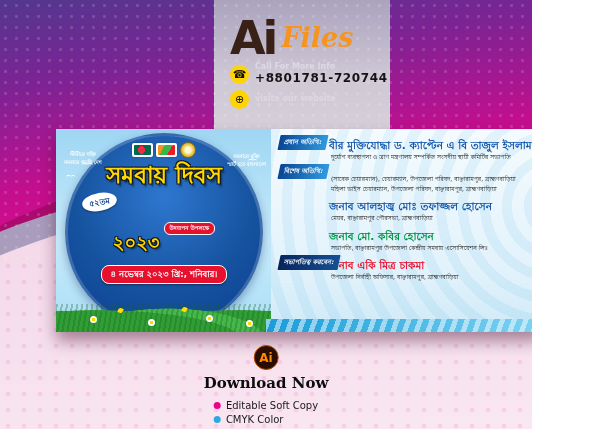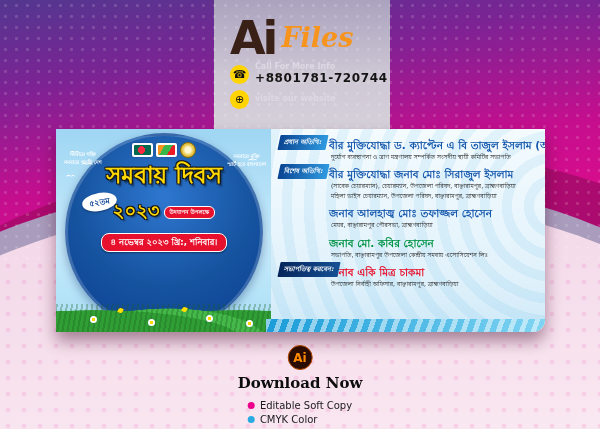--- a/index.html
+++ b/index.html
@@ -1,16 +1,16 @@
 <!DOCTYPE html>
 <html><head>
 <meta charset="utf-8">
 <style>
   html,body{margin:0;padding:0;}
-  .stage{position:relative;width:600px;height:429px;overflow:hidden;
+  .stage{position:relative;width:532px;height:429px;overflow:hidden;
     background:#f9e7f1;font-family:"DejaVu Sans",sans-serif;}
 
   
   .bg-top{position:absolute;top:0;left:0;right:0;height:262px;
     background:linear-gradient(172deg,#53378f 0%,#7c2394 26%,#c40e8e 58%,#ec0c8a 100%);}
   .curve-dark{position:absolute;top:150px;left:-220px;width:1040px;height:600px;
     border-radius:50%;transform:rotate(-6deg);background:#ab0a6e;}
   .curve-gray{position:absolute;top:175px;left:-240px;width:1040px;height:600px;
     border-radius:50%;transform:rotate(-3deg);background:#a99cbc;}
   .curve-pink{position:absolute;top:196px;left:-250px;width:1060px;height:620px;
@@ -90,21 +90,21 @@
   .slog-l{left:8px;top:21px;} .slog-r{right:6px;top:23px;}
   .edition{position:absolute;left:26px;top:64px;background:#fff;color:#0a3f93;font-weight:800;
     font-size:8px;padding:2.5px 7px;border-radius:50%;transform:rotate(-10deg);
     box-shadow:0 1px 2px rgba(0,0,0,.35);}
   .title1{font-size:21px;font-weight:800;color:#ffd800;margin-left:26px;
     text-shadow:-1px -1px 0 #161616,1px -1px 0 #161616,-1px 1px 0 #161616,1px 1px 0 #161616,2px 3px 2px rgba(0,0,0,.55);}
   .title2{font-size:23px;font-weight:800;color:#ffd800;margin-top:-2px;
     text-shadow:-1px -1px 0 #161616,1px -1px 0 #161616,-1px 1px 0 #161616,1px 1px 0 #161616,2px 3px 2px rgba(0,0,0,.55);}
   .year-row{display:flex;align-items:center;gap:4px;margin-top:-1px;}
   .year{font-size:18px;font-weight:800;color:#ffd800;
-    text-shadow:-1px -1px 0 #161616,1px -1px 0 #161616,-1px 1px 0 #161616,1px 1px 0 #161616,2px 2px 2px rgba(0,0,0,.55);}
+    text-shadow:-1px -1px 0 #161616,1px -1px 0 #161616,-1px 1px 0 #161616,1px 1px 0 #161616,2px 2px 2px rgba(0,0,0,.55);margin-top:32px;}
   .badge{background:#e8112d;color:#fff;font-size:5.5px;font-weight:bold;
     padding:1.5px 5px;border-radius:6px;border:1px solid #fff;}
   .subtitle{font-size:24px;font-weight:800;color:#fff;margin-top:1px;
     text-shadow:1px 2px 3px rgba(0,0,0,.6);}
   .date-box{margin-top:3px;background:#e8112d;border:1px solid #fff;border-radius:8px;
     color:#fff;font-weight:bold;font-size:8.5px;padding:1.5px 9px;
     box-shadow:0 1px 2px rgba(0,0,0,.4);}
   .grass{position:absolute;left:0;bottom:0;width:216px;height:28px;
     background:
       repeating-linear-gradient(100deg,rgba(27,94,32,.30) 0 2px,transparent 2px 5px),
@@ -221,21 +221,20 @@
           <div class="g-row">
             <span class="g-tag">প্রধান অতিথি:</span>
             <span class="g-name blue">বীর মুক্তিযোদ্ধা ড. ক্যাপ্টেন এ বি তাজুল ইসলাম (অব.) এমপি</span>
           </div>
           <div class="g-sub">দুর্যোগ ব্যবস্থাপনা ও ত্রাণ মন্ত্রণালয় সম্পর্কিত সংসদীয় স্থায়ী কমিটির সভাপতি</div>
         </div>
 
         <div class="g-block">
           <div class="g-row">
             <span class="g-tag">বিশেষ অতিথি:</span>
-            <span class="g-name blue">বীর মুক্তিযোদ্ধা জনাব মোঃ সিরাজুল ইসলাম</span>
           </div>
           <div class="g-sub">(সাবেক চেয়ারম্যান), চেয়ারম্যান, উপজেলা পরিষদ, বাঞ্ছারামপুর, ব্রাহ্মণবাড়িয়া</div>
         </div>
 
         <div class="g-block">
           <div class="g-sub">মহিলা ভাইস চেয়ারম্যান, উপজেলা পরিষদ, বাঞ্ছারামপুর, ব্রাহ্মণবাড়িয়া</div>
         </div>
 
 
         <div class="g-block">

